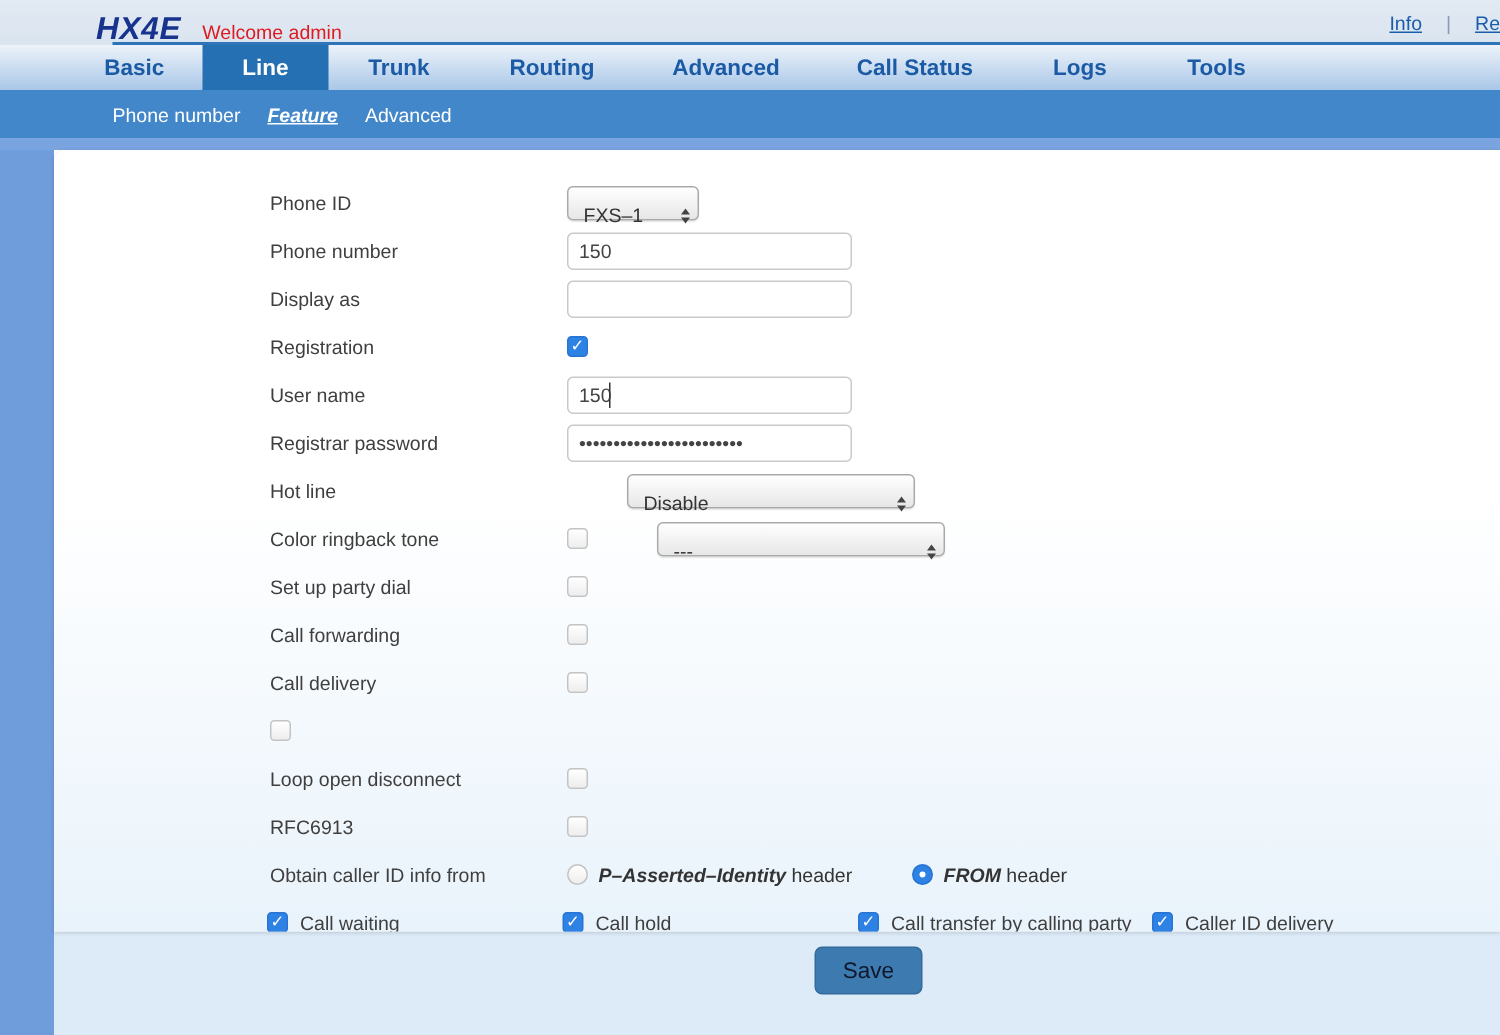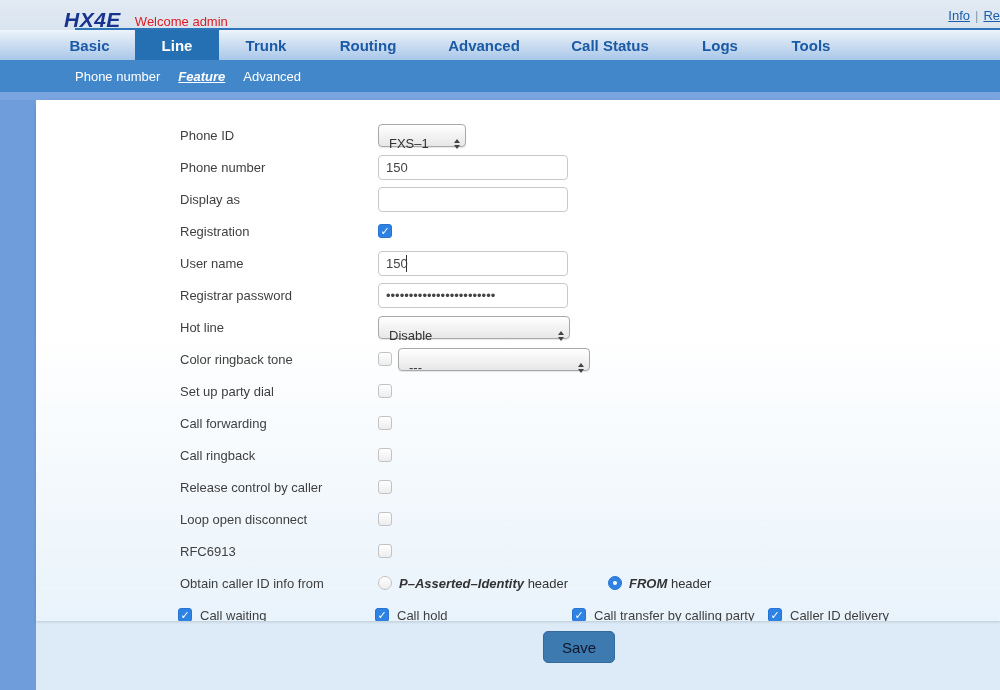--- a/index.html
+++ b/index.html
@@ -6,21 +6,21 @@
   html,body { width:1000px; height:690px; }
   body { font-family:"Liberation Sans", sans-serif; background:#fff; position:relative; overflow:hidden; }
 
   
   .topbar { position:absolute; top:0; left:0; right:0; height:40px;
     background:linear-gradient(#e2eaf3,#d7e2ee); display:flex; align-items:center; }
   .logo { font-size:21px; font-weight:bold; font-style:italic; color:#17338e;
     margin-left:64px; letter-spacing:0.5px; }
   .welcome { font-size:13px; color:#e01a20; margin-left:14px; margin-top:2px; }
   .top-links { position:absolute; right:0; top:0; height:30px; display:flex;
-    align-items:center; gap:5px; font-size:13px; padding-right:0; }
+    align-items:center; gap:16px; font-size:13px; padding-right:0; }
   .top-links a { color:#1a5dab; text-decoration:underline; cursor:pointer; }
   .top-links .sep { color:#8a9bb0; text-decoration:none; }
   .header-rule { position:absolute; top:28px; left:75px; right:0; height:2px; background:#2e74b8; }
 
   
   .navbar { position:absolute; top:30px; left:0; right:0; height:30px;
     background:linear-gradient(#edf3fa,#a9c7e8); display:flex; padding-left:44px; }
   .tab { display:flex; align-items:center; justify-content:center;
     font-size:15px; font-weight:bold; color:#1b5aa5; cursor:pointer; }
   .tab.active { background:#2470b3; color:#fff; }
@@ -49,21 +49,21 @@
     font-size:13px; font-family:"Liberation Sans",sans-serif; padding:0 7px; color:#444;
     background:#fff; outline:none; }
   .input-wrap { position:relative; display:inline-block; }
   .caret { position:absolute; left:28px; top:4px; width:1px; height:17px; background:#333; }
 
   .select { height:23px; border:1px solid #a9a9a9; border-radius:4px;
     background:linear-gradient(#ffffff,#e7e7e7); display:flex; align-items:center;
     justify-content:space-between; font-size:13px; color:#333; padding:17px 5px 0 10px;
     cursor:pointer; box-shadow:0 1px 1px rgba(0,0,0,0.10); }
   .select.narrow { width:88px; }
-  .select.wide { width:192px; }
+  .select.wide { width:192px;margin-left:40px; }
   .arrows { display:inline-flex; flex-direction:column; align-items:center; gap:2px; }
   .arrows i { display:block; width:0; height:0; border-left:3.5px solid transparent;
     border-right:3.5px solid transparent; }
   .arrows i.up { border-bottom:4.5px solid #444; }
   .arrows i.dn { border-top:4.5px solid #444; }
 
   .checkbox { width:14px; height:14px; border-radius:3px; border:1px solid #c3c3c3;
     background:linear-gradient(#ffffff,#ededed); cursor:pointer; flex:none;
     font-size:11px; line-height:13px; text-align:center; color:transparent; }
   .checkbox.checked { background:#2e82e4; border-color:#2674d4; color:#fff; }
@@ -213,28 +213,27 @@
     </div>
 
     <div class="row">
       <span class="label">Call forwarding</span>
       <div class="ctrl">
           <span class="checkbox"></span>
         </div>
     </div>
 
     <div class="row">
-      <span class="label">Call ringback</span>
-      <div class="ctrl">
-          <span class="checkbox"></span>
-        </div>
-    </div>
-
-    <div class="row">
-      <span class="label">Release control by caller</span>
+      <span class="label">Call delivery</span>
+      <div class="ctrl">
+          <span class="checkbox"></span>
+        </div>
+    </div>
+
+    <div class="row">
       <div class="ctrl">
           <span class="checkbox"></span>
         </div>
     </div>
 
     <div class="row">
       <span class="label">Loop open disconnect</span>
       <div class="ctrl">
           <span class="checkbox"></span>
         </div>

